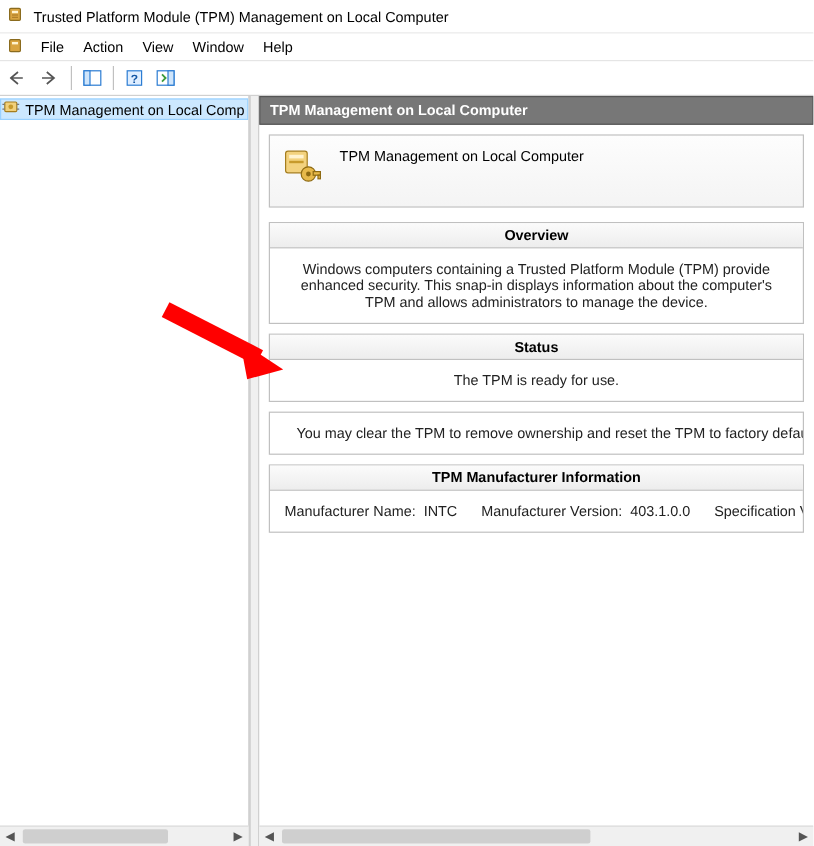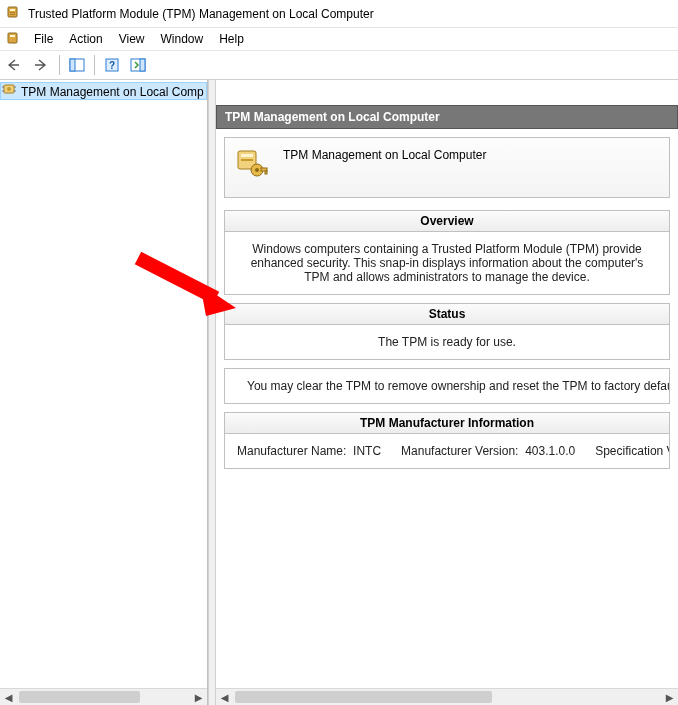--- a/index.html
+++ b/index.html
@@ -89,21 +89,20 @@
     border-left: 1px solid #d0d0d0;
     border-right: 1px solid #d0d0d0;
     cursor: col-resize;
   }
   .right-pane {
     flex: 1;
     position: relative;
     display: flex;
     flex-direction: column;
     overflow: hidden;
-    margin-top: 25px;
   }
   .pane-header {
     background: #777777;
     color: #fff;
     font-weight: bold;
     font-size: 12px;
     padding: 4px 8px;
     border: 1px solid #555;
   }
   .intro-box {

